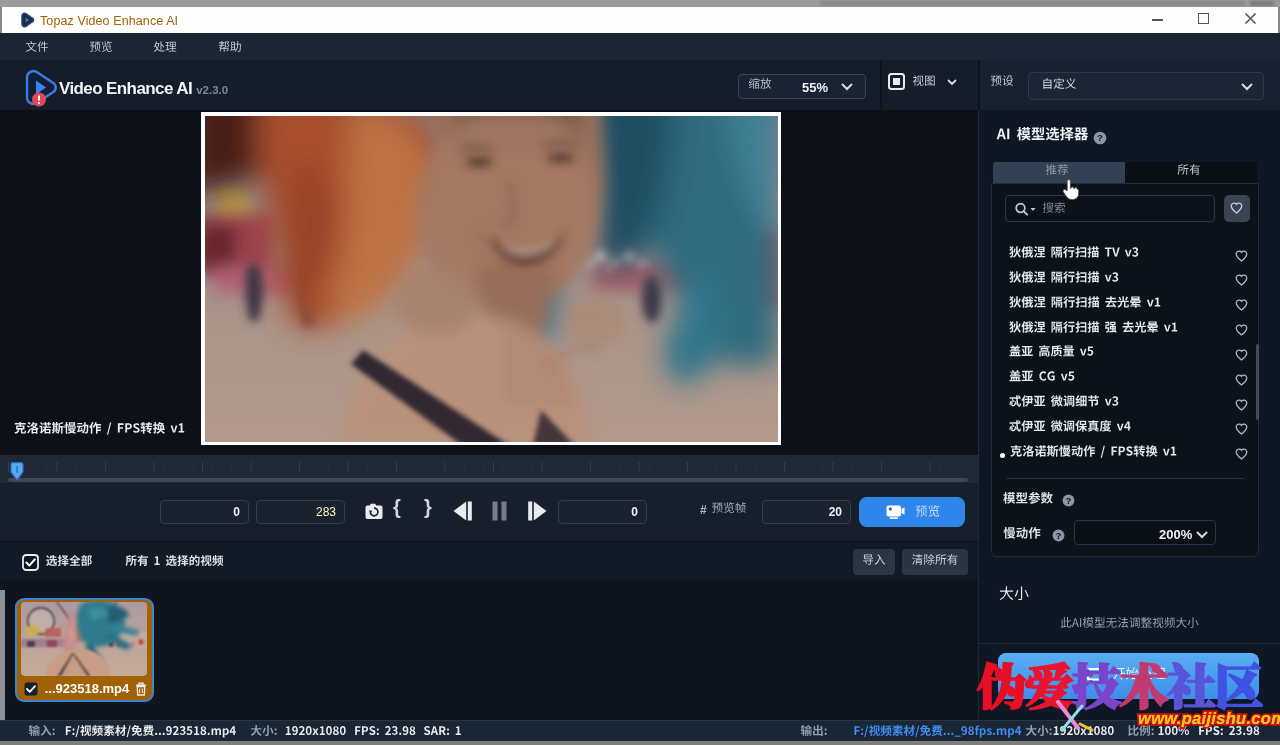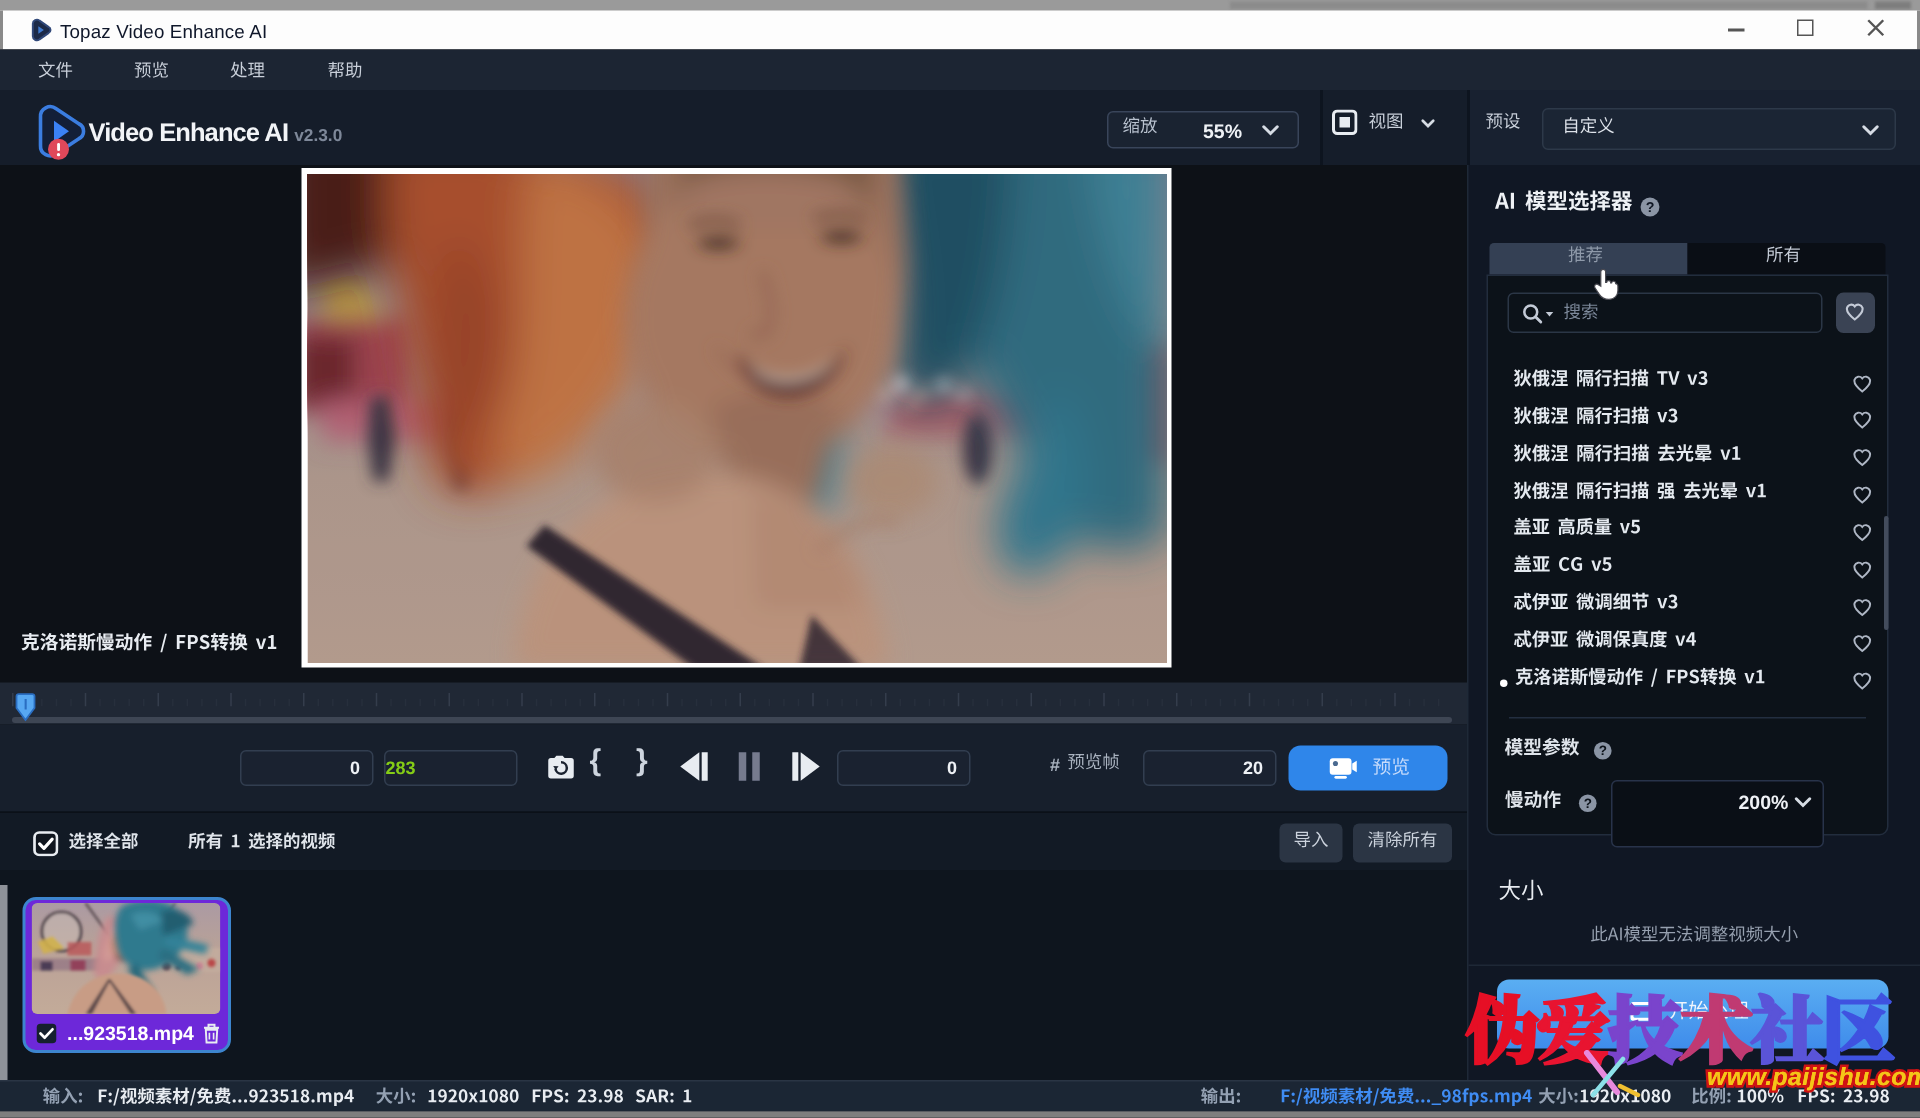--- a/index.html
+++ b/index.html
@@ -10,21 +10,21 @@
 </style></head><body>
 <div class="abs" style="left:0;top:0;width:1280px;height:7px;background:#9a9a9a">
     <div class="abs" style="left:820px;top:1px;width:425px;height:5px;background:#8b8b8b;filter:blur(1px)"></div>
     <div class="abs" style="left:1250px;top:1px;width:24px;height:5px;background:#7d7d7d;filter:blur(1px)"></div>
   </div>
 <div class="abs" style="left:0;top:7px;width:1280px;height:26px;background:#fdfdfd;border-left:2px solid #8a8a8a;border-right:2px solid #8a8a8a">
     <svg class="abs" style="left:17px;top:5px" width="16" height="16" viewBox="0 0 20 20">
 <path d="M9.2 2.2 L16.6 7.4 A2.8 2.8 0 0 1 16.6 12.6 L9.2 17.8 A3.4 3.4 0 0 1 3.6 15 L3.6 5 A3.4 3.4 0 0 1 9.2 2.2 Z" fill="#1c2a48" stroke="#31497a" stroke-width="1.6"></path>
 <path d="M8.2 6.8 L12.8 10 L8.2 13.2 Z" fill="#3f7ad0"></path>
 </svg>
-    <div class="abs ls" style="left:38px;top:7px;font-size:12.5px;color:#0f172a;letter-spacing:0.1px">Topaz Video Enhance AI</div>
+    <div class="abs ls" style="left:38px;top:7px;font-size:12.5px;color:#a16207;letter-spacing:0.1px">Topaz Video Enhance AI</div>
     <div class="abs" style="left:1150px;top:12px;width:11px;height:2px;background:#555"></div>
     <div class="abs" style="left:1196px;top:6px;width:11px;height:11px;border:1.5px solid #555"></div>
     <svg class="abs" style="left:1242px;top:5px" width="13" height="13" viewBox="0 0 13 13">
 <path d="M1.5 1.5 L11.5 11.5 M11.5 1.5 L1.5 11.5" stroke="#555" stroke-width="1.6"></path>
     </svg>
   </div>
 <div class="abs" style="left:0;top:33px;width:1280px;height:708px;background:#0d1117"></div>
 <div class="abs" style="left:0;top:33px;width:1280px;height:27px;background:#1c2533">
     <div class="abs" style="left:25px;top:8px">
       <svg class="t " width="24" height="13" viewBox="0 0 24.0 13.4" fill="#c9d0da">
@@ -315,21 +315,21 @@
       <rect x="958.6" y="11" width="1" height="5" fill="#272f3c"></rect>
     </svg>
     <div class="abs" style="left:8px;top:23px;width:960px;height:4px;background:#3e4654;border-radius:2px"></div>
     <svg class="abs" style="left:10px;top:7px" width="14" height="19" viewBox="0 0 14 19">
 <path d="M1 2 A1.5 1.5 0 0 1 2.5 0.7 L11.5 0.7 A1.5 1.5 0 0 1 13 2 L13 10 L7 18 L1 10 Z" fill="#57a8f2" stroke="#2a6ec2" stroke-width="1.2"></path>
 <rect x="6.4" y="4" width="1.4" height="7" fill="#2a6ec2"></rect>
     </svg>
   </div>
 <div class="abs" style="left:0;top:483px;width:978px;height:58px;background:#171f2c">
     <div class="abs ls" style="left:160px;top:17px;width:89px;height:24px;border:1px solid #323e50;border-radius:4px;background:#1a2230;color:#eef1f5;font-size:12px;font-weight:bold;text-align:right;line-height:22px;padding-right:8px">0</div>
-    <div class="abs ls" style="left:256px;top:17px;width:89px;height:24px;border:1px solid #323e50;border-radius:4px;background:#1a2230;color:#84cc16;font-size:12px;font-weight:bold;line-height:22px;padding-right:8px">283</div>
+    <div class="abs ls" style="left:256px;top:17px;width:89px;height:24px;border:1px solid #323e50;border-radius:4px;background:#1a2230;color:#fef9c3;font-size:12px;font-weight:normal;text-align:right;line-height:22px;padding-right:8px">283</div>
     <svg class="abs" style="left:364px;top:20px" width="20" height="17" viewBox="0 0 20 17">
 <path d="M1.5 4.2 A1.8 1.8 0 0 1 3.3 2.4 L5.6 2.4 L6.9 0.8 L11.1 0.8 L12.4 2.4 L16.7 2.4 A1.8 1.8 0 0 1 18.5 4.2 L18.5 14.2 A1.8 1.8 0 0 1 16.7 16 L3.3 16 A1.8 1.8 0 0 1 1.5 14.2 Z" fill="#e8ecf1"></path>
 <path d="M10 5.2 A3.8 3.8 0 1 1 6.3 9.4" stroke="#1a2230" stroke-width="1.7" fill="none"></path>
 <path d="M4.8 7.6 L6.5 10.3 L8.4 7.8 Z" fill="#1a2230"></path>
     </svg>
     <div class="abs ls" style="left:393px;top:13px;font-size:20px;font-weight:bold;color:#cdd4de">{</div>
     <div class="abs ls" style="left:424px;top:13px;font-size:20px;font-weight:bold;color:#cdd4de">}</div>
     <svg class="abs" style="left:452px;top:17px" width="21" height="22" viewBox="0 0 21 22">
 <path d="M14.2 1.5 L14.2 20.5 L1.5 11 Z" fill="#e8ecf1"></path>
 <rect x="15.8" y="1.5" width="4" height="19" fill="#e8ecf1"></rect>
@@ -406,21 +406,21 @@
           <use href="#Gr6e05" transform="translate(0.0 10.2) scale(0.1200)"></use>
           <use href="#Gr9664" transform="translate(12.0 10.2) scale(0.1200)"></use>
           <use href="#Gr6240" transform="translate(24.0 10.2) scale(0.1200)"></use>
           <use href="#Gr6709" transform="translate(36.0 10.2) scale(0.1200)"></use>
         </svg>
       </div>
     </div>
   </div>
 <div class="abs" style="left:0;top:580px;width:978px;height:140px;background:#0e151e">
     <div class="abs" style="left:0;top:10px;width:5px;height:130px;background:#8e9299"></div>
-    <div class="abs" style="left:15px;top:18px;width:139px;height:104px;background:#6d28d9;border:2px solid #3d85cf;border-radius:9px">
+    <div class="abs" style="left:15px;top:18px;width:139px;height:104px;background:#a16207;border:2px solid #3d85cf;border-radius:9px">
       <div class="abs" style="left:4px;top:2px;width:126px;height:74px;border-radius:4px;overflow:hidden"><svg width="126" height="74" viewBox="0 0 126 74">
 <defs>
 <filter id="tb3" x="-40%" y="-40%" width="180%" height="180%">
               <feGaussianBlur stdDeviation="2.2"></feGaussianBlur>
             </filter>
 <filter id="tb1" x="-60%" y="-60%" width="220%" height="220%">
               <feGaussianBlur stdDeviation="1"></feGaussianBlur>
             </filter>
 <linearGradient id="tbg" x1="0" y1="0" x2="0" y2="1">
 <stop offset="0" stop-color="#b0a0a8"></stop>
@@ -864,21 +864,21 @@
         <svg class="t " width="38" height="14" viewBox="0 0 37.5 14.0" fill="#dfe4ea">
           <use href="#Gb6162" transform="translate(0.0 10.6) scale(0.1250)"></use>
           <use href="#Gb52a8" transform="translate(12.5 10.6) scale(0.1250)"></use>
           <use href="#Gb4f5c" transform="translate(25.0 10.6) scale(0.1250)"></use>
         </svg>
       </div>
       <svg class="abs" style="left:60px;top:345px" width="13" height="13" viewBox="0 0 13 13">
 <circle cx="6.5" cy="6.5" r="5.9" fill="#8b95a5"></circle>
 <text x="6.5" y="9.6" font-size="9" font-weight="bold" text-anchor="middle" fill="#0c1219" font-family="Liberation Sans">?</text>
       </svg>
-      <div class="abs" style="left:82px;top:336px;width:142px;height:45px;background:#0a0f16;border:1px solid #28334a;border-radius:4px">
+      <div class="abs" style="left:82px;top:336px;width:142px;height:25px;background:#0a0f16;border:1px solid #28334a;border-radius:4px">
         <div class="abs ls" style="left:84px;top:6px;font-size:13px;font-weight:bold;color:#eef1f5">200%</div>
         <svg class="abs" style="left:121px;top:10px" width="12" height="8" viewBox="0 0 12 8">
           <path d="M1.5 1.5 L6 6 L10.5 1.5" stroke="#d6dce4" stroke-width="2" fill="none" stroke-linecap="round"></path>
         </svg>
       </div>
     </div>
     <div class="abs" style="left:20px;top:476px">
       <svg class="t " width="30" height="17" viewBox="0 0 30.0 16.8" fill="#e8ecf1">
         <use href="#Gr5927" transform="translate(0.0 12.8) scale(0.1500)"></use>
         <use href="#Gr5c0f" transform="translate(15.0 12.8) scale(0.1500)"></use>

